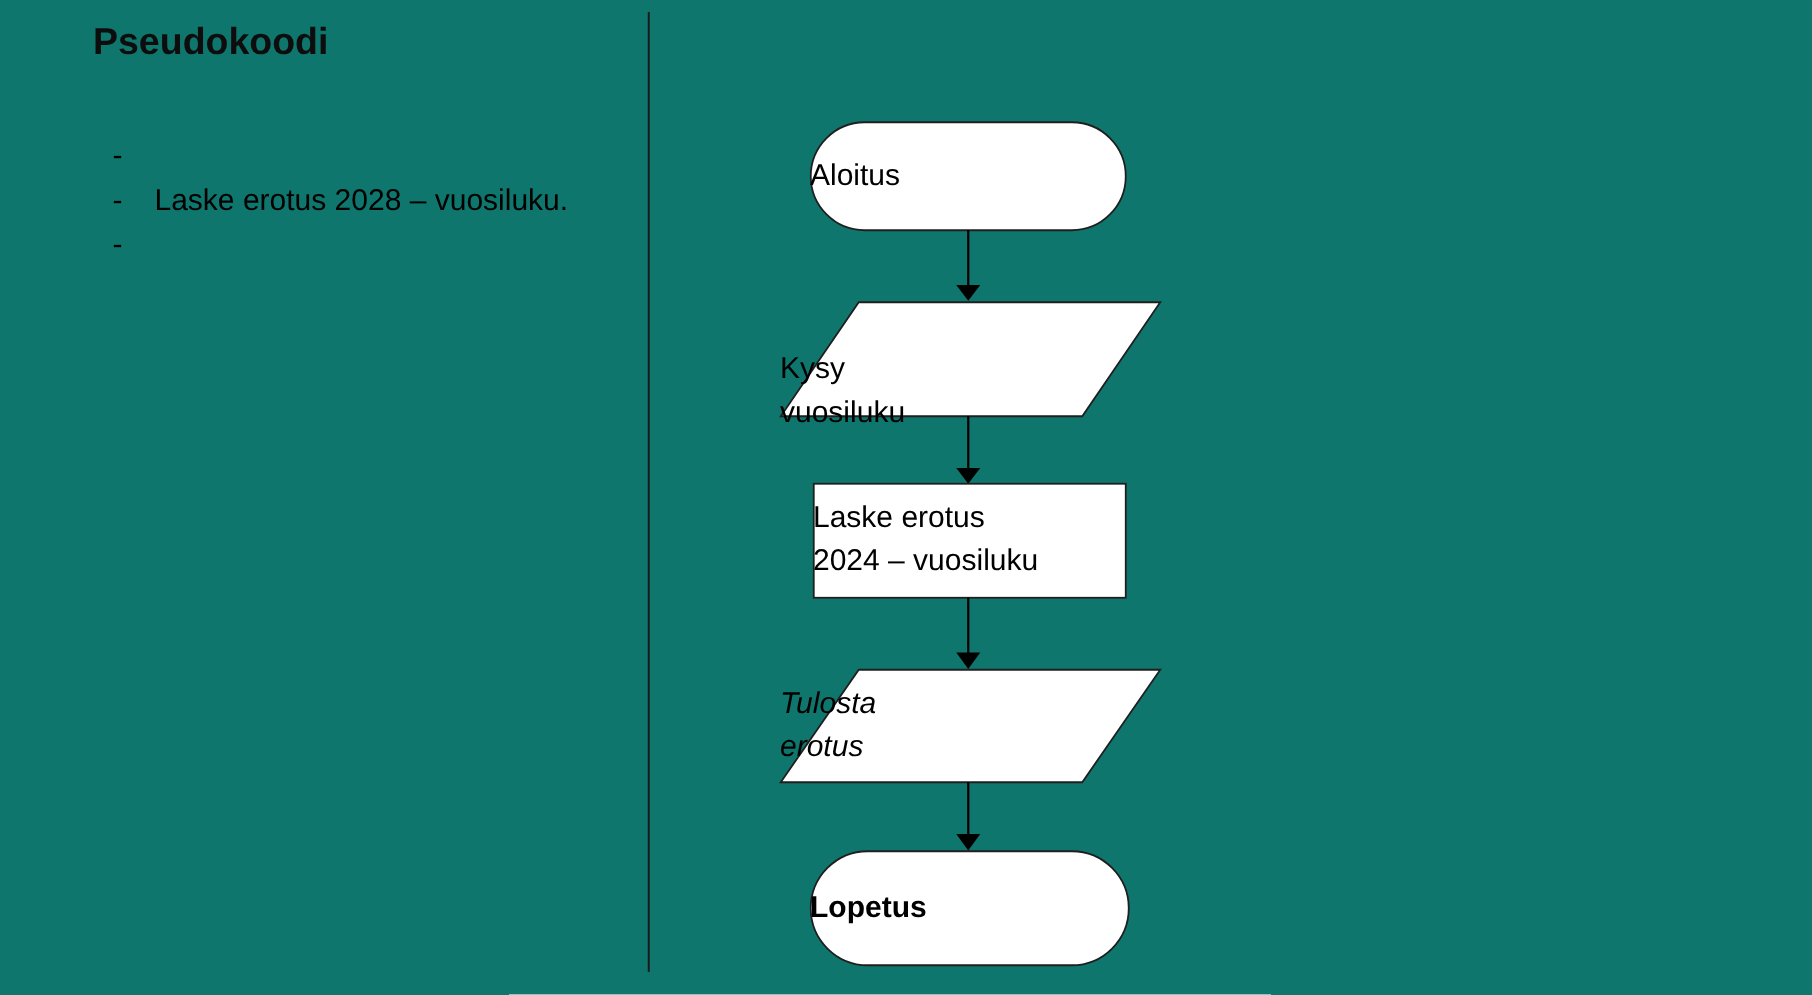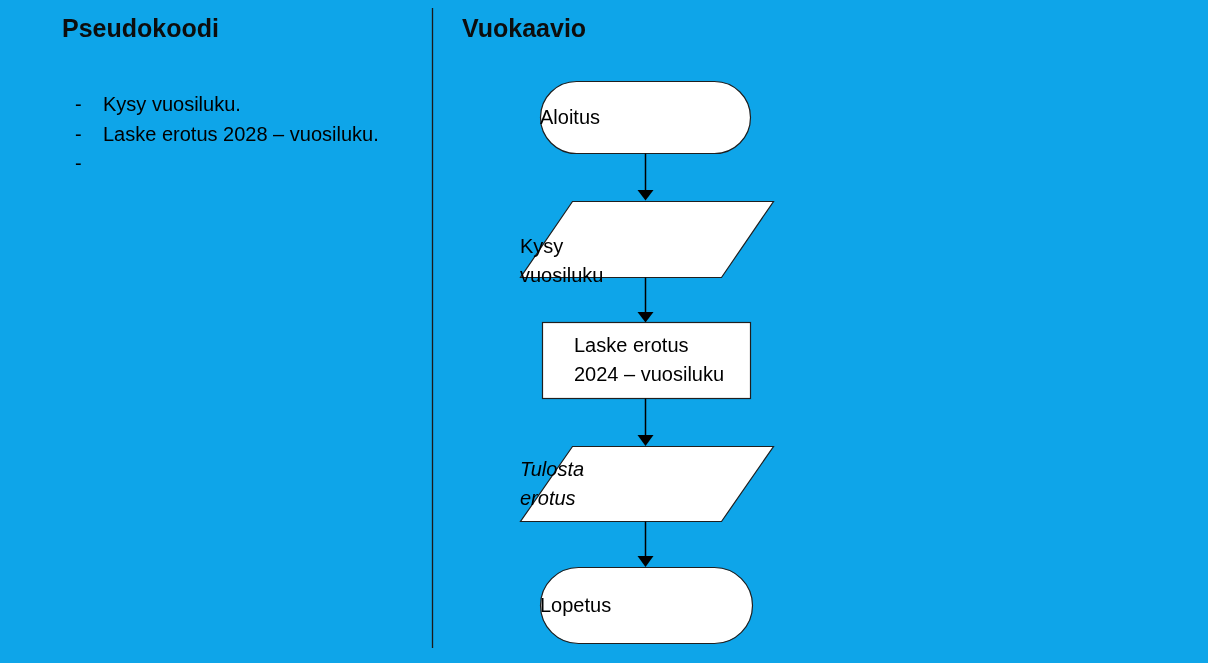--- a/index.html
+++ b/index.html
@@ -6,21 +6,21 @@
     margin: 0;
     padding: 0;
     background: #ffffff;
     font-family: "Liberation Sans", "DejaVu Sans", sans-serif;
     color: #000000;
   }
   #stage {
     position: relative;
     width: 1208px;
     height: 663px;
-    background: #0ea5e9;
+    background: #0f766e;
     overflow: hidden;
   }
   .panel-title {
     position: absolute;
     font-size: 25px;
     font-weight: bold;
     line-height: 28px;
     color: #0d0d0d;
     white-space: nowrap;
   }
@@ -59,36 +59,34 @@
     justify-content: center;
     text-align: center;
     font-size: 20px;
     line-height: 29px;
     color: #000000;
     pointer-events: none;
     white-space: nowrap;
   }
   #label-start     { left: 540px; top: 81px;  width: 210px; height: 72px; }
   #label-input     { left: 520px; top: 201px; width: 253px; height: 76px; margin-top: 22px; }
-  #label-process   { left: 542px; top: 322px; width: 187px; height: 76px; padding-left: 32px; }
+  #label-process   { left: 542px; top: 322px; width: 187px; height: 76px; }
   #label-output    { left: 520px; top: 446px; width: 253px; height: 75px; font-style: italic; }
-  #label-end       { left: 540px; top: 567px; width: 212px; height: 76px; }
+  #label-end       { left: 540px; top: 567px; width: 212px; height: 76px; font-weight: bold; }
 </style>
 </head>
 <body>
 
 <div id="stage">
 
   <div id="title-left" class="panel-title">Pseudokoodi</div>
-  <div id="title-right" class="panel-title">Vuokaavio</div>
 
   <div id="pseudo-list">
     <div class="pseudo-row">
       <span class="pseudo-marker">-</span>
-      <span class="pseudo-text">Kysy vuosiluku.</span>
     </div>
     <div class="pseudo-row">
       <span class="pseudo-marker">-</span>
       <span class="pseudo-text">Laske erotus 2028 – vuosiluku.</span>
     </div>
     <div class="pseudo-row">
       <span class="pseudo-marker">-</span>
     </div>
   </div>
 

